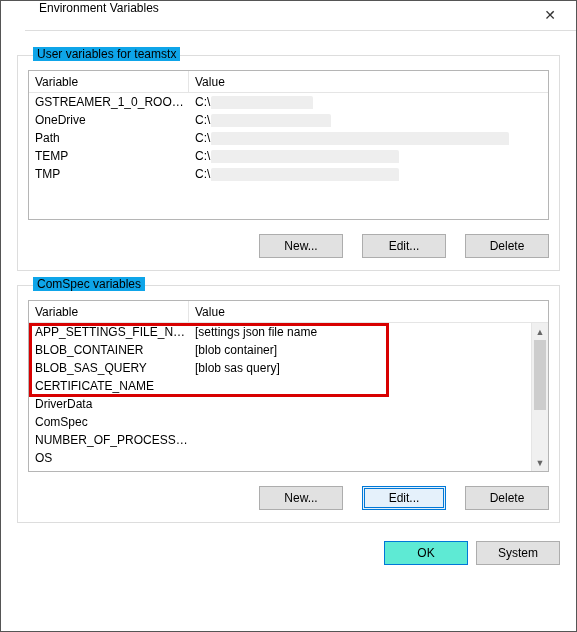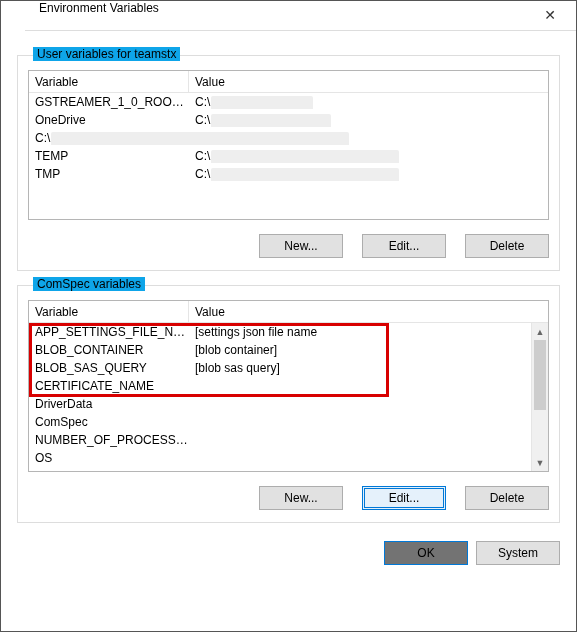--- a/index.html
+++ b/index.html
@@ -89,21 +89,21 @@
     min-width: 84px;
     height: 24px;
     border: 1px solid #adadad;
     background: #e1e1e1;
     font-family: inherit;
     font-size: 12px;
     padding: 0 10px;
     cursor: pointer;
   }
   .btn.focus { outline: 1px solid #0078d7; outline-offset: -3px; border-color:#0078d7; background:#e5f1fb;}
-  .btn.primary { border-color: #0078d7; background:#737373;}
+  .btn.primary { border-color: #0078d7; background:#5eead4;}
   .scrollbar {
     position: absolute;
     right: 0; top: 22px; bottom: 0; width: 17px;
     background: #f0f0f0;
     border-left: 1px solid #e5e5e5;
   }
   .scrollbar .arrow {
     height: 17px; display:flex;align-items:center;justify-content:center;color:#666;font-size:9px;
   }
   .scrollbar .thumb {
@@ -141,20 +141,21 @@
       <div class="rows" id="user-rows">
           <div class="row">
             <div class="cell-var">GSTREAMER_1_0_ROOT_MI...</div>
             <div class="cell-val">C:\<div class="redact" style="width: 102px;"></div></div>
           </div>
           <div class="row">
             <div class="cell-var">OneDrive</div>
             <div class="cell-val">C:\<div class="redact" style="width: 120px;"></div></div>
           </div>
           <div class="row">
+            <div class="cell-var">Path</div>
             <div class="cell-val">C:\<div class="redact" style="width: 298px;"></div></div>
           </div>
           <div class="row">
             <div class="cell-var">TEMP</div>
             <div class="cell-val">C:\<div class="redact" style="width: 188px;"></div></div>
           </div>
           <div class="row">
             <div class="cell-var">TMP</div>
             <div class="cell-val">C:\<div class="redact" style="width: 188px;"></div></div>
           </div>

